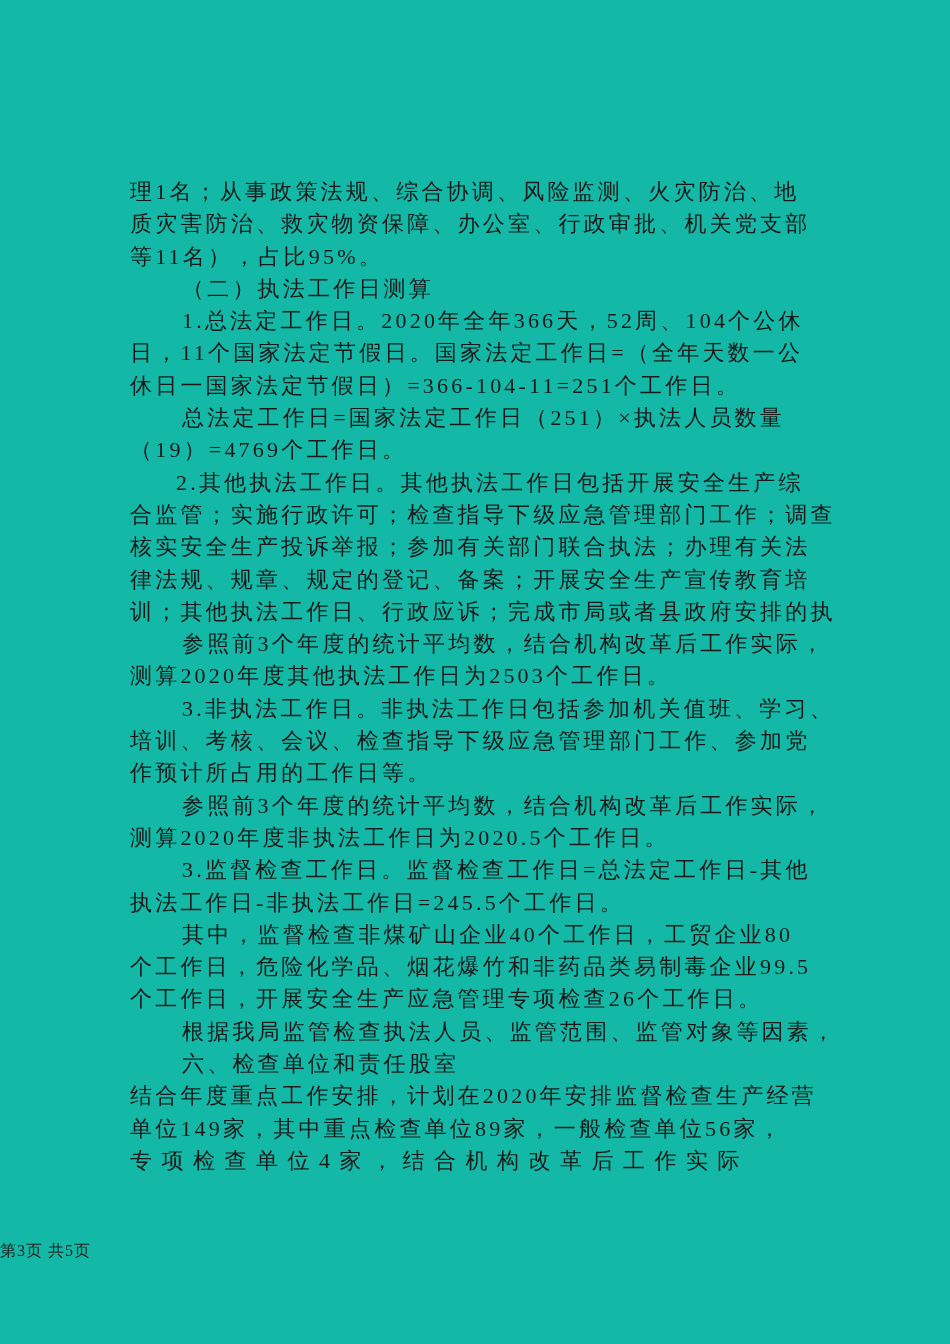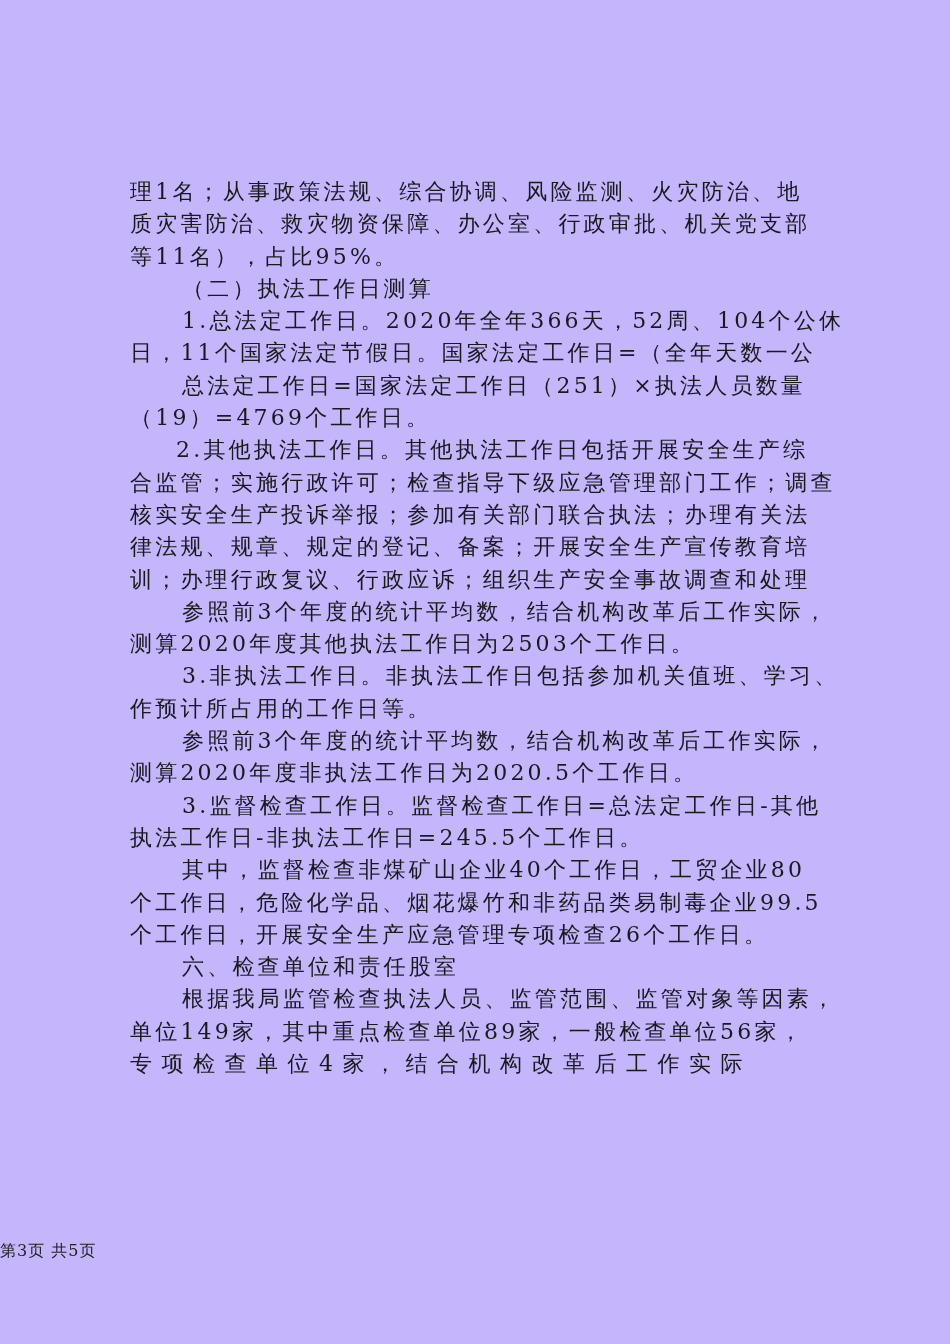--- a/index.html
+++ b/index.html
@@ -1,56 +1,59 @@
 <!DOCTYPE html>
 <html><head>
 <meta charset="utf-8">
 <style>
   html, body { margin: 0; padding: 0; background: #ffffff; }
   body { width: 950px; height: 1344px; position: relative; overflow: hidden;
          font-family: "DejaVu Serif", "Liberation Serif", serif; color: #1a1a1a; }
-  .page { position: absolute; left: 0; top: 0; width: 950px; height: 1344px; background: #c4b5fd; }
+  .page { position: absolute; left: 0; top: 0; width: 950px; height: 1344px; background: #14b8a6; font-family: Liberation Serif, serif; }
   .body-text { position: absolute; left: 130px; top: 176px; width: 702px; }
   .line { height: 32.3px; line-height: 32.3px; font-size: 22px; white-space: nowrap;
           letter-spacing: 3.2px; overflow: visible; }
   .indent { padding-left: 52px; }
   .indent-sm { padding-left: 46px; }
   .justify-wide { letter-spacing: 9.5px; }
   .footer { position: absolute; left: 0; width: 950px; top: 1241px; 
             font-size: 16px; color: #222; letter-spacing: 1px; }
 </style>
 </head>
 <body>
 
 <div class="page">
   <div class="body-text">
     <div class="line">理1名；从事政策法规、综合协调、风险监测、火灾防治、地</div>
     <div class="line">质灾害防治、救灾物资保障、办公室、行政审批、机关党支部</div>
     <div class="line">等11名），占比95%。</div>
     <div class="line indent">（二）执法工作日测算</div>
     <div class="line indent">1.总法定工作日。2020年全年366天，52周、104个公休</div>
     <div class="line">日，11个国家法定节假日。国家法定工作日=（全年天数一公</div>
+    <div class="line">休日一国家法定节假日）=366-104-11=251个工作日。</div>
     <div class="line indent">总法定工作日=国家法定工作日（251）×执法人员数量</div>
     <div class="line">（19）=4769个工作日。</div>
     <div class="line indent-sm">2.其他执法工作日。其他执法工作日包括开展安全生产综</div>
     <div class="line">合监管；实施行政许可；检查指导下级应急管理部门工作；调查</div>
     <div class="line">核实安全生产投诉举报；参加有关部门联合执法；办理有关法</div>
     <div class="line">律法规、规章、规定的登记、备案；开展安全生产宣传教育培</div>
-    <div class="line">训；办理行政复议、行政应诉；组织生产安全事故调查和处理</div>
+    <div class="line">训；其他执法工作日、行政应诉；完成市局或者县政府安排的执</div>
     <div class="line indent">参照前3个年度的统计平均数，结合机构改革后工作实际，</div>
     <div class="line">测算2020年度其他执法工作日为2503个工作日。</div>
     <div class="line indent">3.非执法工作日。非执法工作日包括参加机关值班、学习、</div>
+    <div class="line">培训、考核、会议、检查指导下级应急管理部门工作、参加党</div>
     <div class="line">作预计所占用的工作日等。</div>
     <div class="line indent">参照前3个年度的统计平均数，结合机构改革后工作实际，</div>
     <div class="line">测算2020年度非执法工作日为2020.5个工作日。</div>
     <div class="line indent">3.监督检查工作日。监督检查工作日=总法定工作日-其他</div>
     <div class="line">执法工作日-非执法工作日=245.5个工作日。</div>
     <div class="line indent">其中，监督检查非煤矿山企业40个工作日，工贸企业80</div>
     <div class="line">个工作日，危险化学品、烟花爆竹和非药品类易制毒企业99.5</div>
     <div class="line">个工作日，开展安全生产应急管理专项检查26个工作日。</div>
+    <div class="line indent">根据我局监管检查执法人员、监管范围、监管对象等因素，</div>
     <div class="line indent">六、检查单位和责任股室</div>
-    <div class="line indent">根据我局监管检查执法人员、监管范围、监管对象等因素，</div>
+    <div class="line">结合年度重点工作安排，计划在2020年安排监督检查生产经营</div>
     <div class="line">单位149家，其中重点检查单位89家，一般检查单位56家，</div>
     <div class="line justify-wide">专项检查单位4家，结合机构改革后工作实际</div>
   </div>
 
   <div class="footer">第3页 共5页</div>
 </div>
 
 </body></html>

